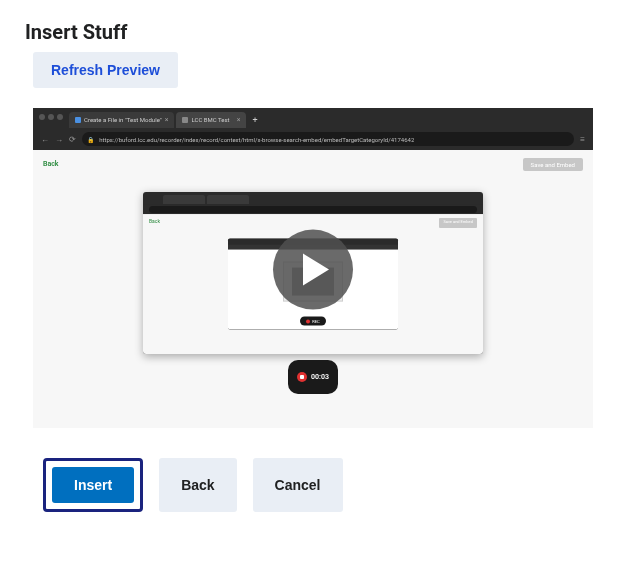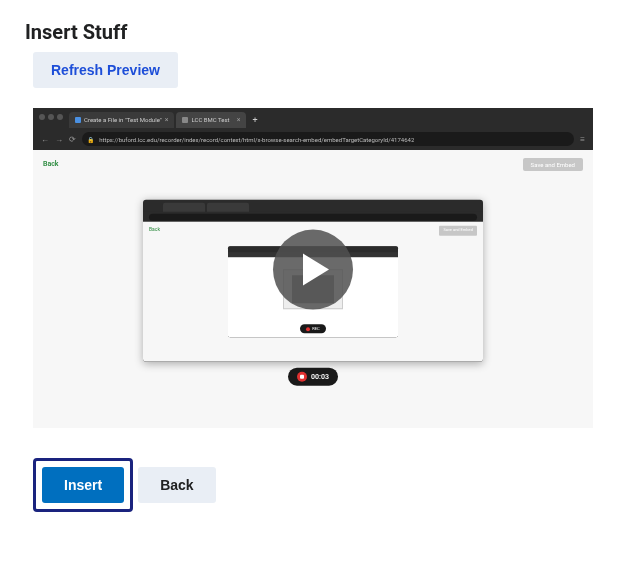--- a/index.html
+++ b/index.html
@@ -162,21 +162,21 @@
     .rec-pill {
       position:absolute; bottom:4px; left:50%; transform:translateX(-50%);
       background:#1a1a1a; width:26px; height:9px; border-radius:5px;
       display:flex; align-items:center; justify-content:center; gap:2px;
     }
     .rec-dot { width:4px; height:4px; border-radius:50%; background:#e03131; }
     .rec-text { color:#fff; font-size:4px; }
     .timer-pill {
       display:flex; align-items:center; justify-content:center;
       margin: 6px auto 0 auto;
-      background:#1a1a1a; width:50px; height:18px; border-radius:10px;
+      background:#1a1a1a; width:50px; height:34px; border-radius:10px;
       gap:4px;
     }
     .timer-dot { width:10px; height:10px; border-radius:50%; background:#e03131; display:flex; align-items:center; justify-content:center; }
     .timer-dot-inner { width:4px; height:4px; background:#fff; border-radius:1px; }
     .timer-text { color:#fff; font-size:7px; font-weight:600; }
     .play-overlay {
       position: absolute;
       left: 50%; top: 50%;
       transform: translate(-50%, -48%);
       width: 80px; height: 80px;
@@ -189,24 +189,23 @@
     }
     .play-triangle {
       width: 0; height: 0;
       border-left: 26px solid #ffffff;
       border-top: 16px solid transparent;
       border-bottom: 16px solid transparent;
       margin-left: 6px;
     }
     .footer {
       display: flex;
-      gap: 5px;
-      align-items: center;
+      gap: 16px;
       margin-top: 30px;
-      margin-left: 8px;
+      margin-left: 18px;
     }
     .focus-ring {
       border: 3px solid #1a237e;
       border-radius: 4px;
       padding: 6px;
       display: inline-block;
     }
     .btn {
       border: none;
       padding: 10px 22px;
@@ -308,16 +307,17 @@
     <div class="play-triangle"></div>
   </div>
 
 </div>
 
 <div class="footer">
   <span class="focus-ring">
     <button class="btn btn-primary">Insert</button>
   </span>
   <button class="btn btn-secondary">Back</button>
+  <button class="btn btn-secondary">Cancel</button>
 </div>
 
 
 
 
 </body></html>

